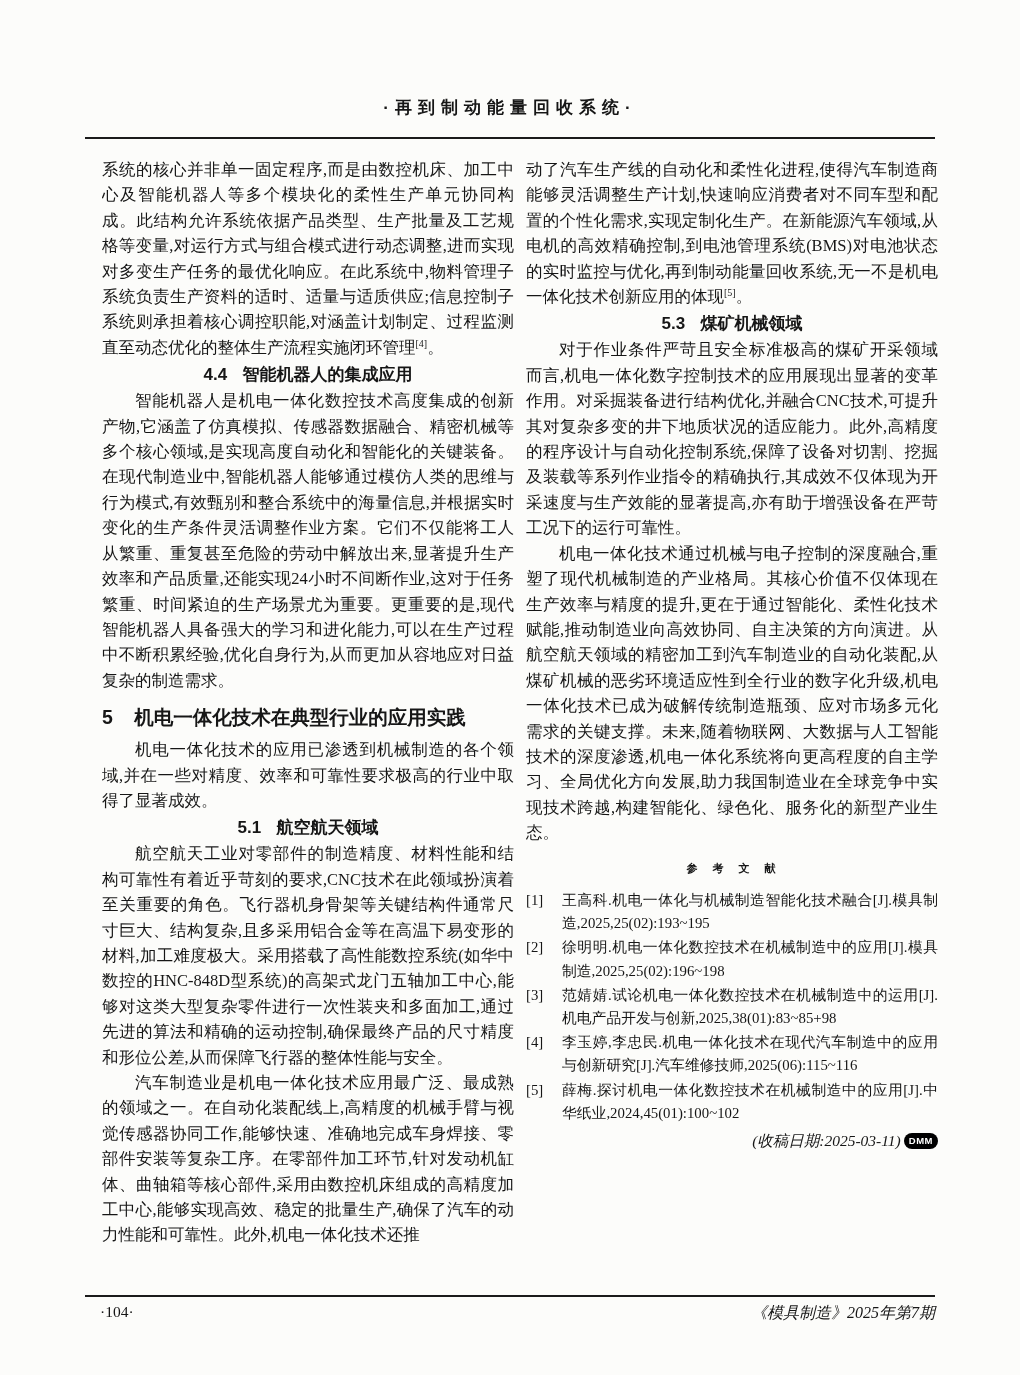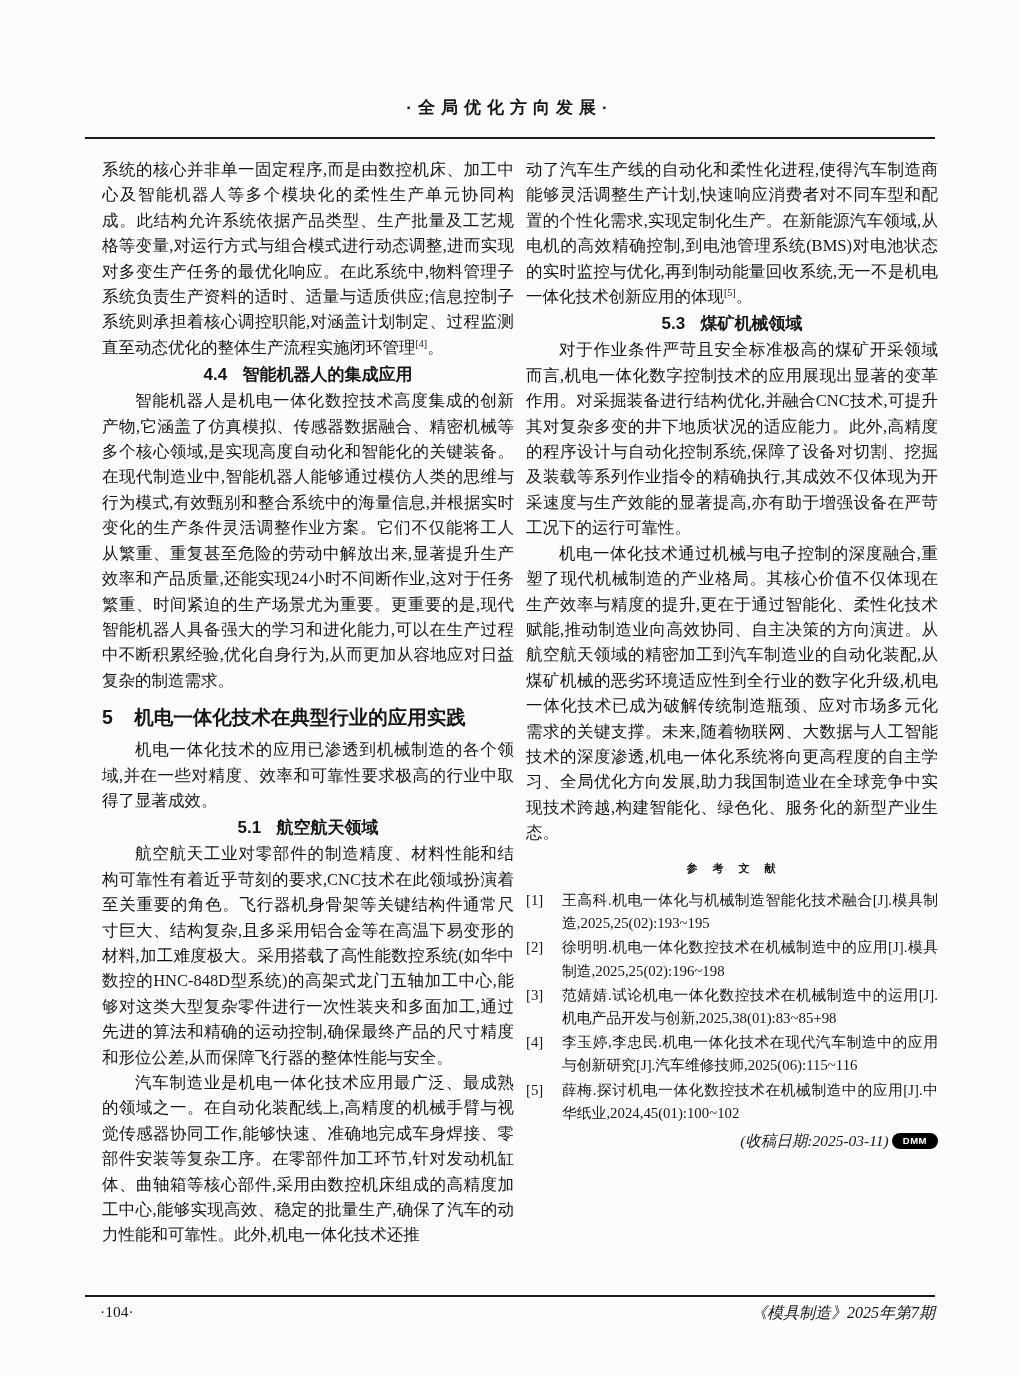--- a/index.html
+++ b/index.html
@@ -43,36 +43,36 @@
   }
   .ref{display:flex;font-size:14.8px;line-height:23.2px;margin:1px 0;}
   .ref .label{flex:0 0 36px;text-align:left;}
   .ref .text{flex:1;text-align:justify;}
   .bio{font-style:italic;font-size:15.5px;line-height:25.4px;margin-top:3px;}
   .received{text-align:right;font-style:italic;font-size:15.5px;line-height:25px;margin-top:3px;}
   .badge{
     display:inline-block;background:#000;color:#fff;
     font-family:"Liberation Sans","DejaVu Sans",sans-serif;font-style:normal;
     font-weight:bold;font-size:9.5px;line-height:1;letter-spacing:.5px;
-    padding:3px 11px;border-radius:8px;vertical-align:2px;margin-left:3px;
+    padding:3px 5px;border-radius:8px;vertical-align:2px;margin-left:3px;
   }
   .footer-left{
     position:absolute;left:100px;top:1303px;
     font-family:"Liberation Serif","DejaVu Serif",serif;font-size:15.5px;
   }
   .footer-right{
     position:absolute;right:85px;top:1303px;
     font-family:"Liberation Serif","DejaVu Serif",serif;font-style:italic;font-size:16px;
   }
 </style>
 </head>
 <body>
 
 <div class="page">
-  <div class="header">·全局优化方向发展·</div>
+  <div class="header">·再到制动能量回收系统·</div>
   <div class="rule rule-top"></div>
 
   <div class="columns">
     <div class="col" id="col-left">
         <p class="para"><span>系统的核心并非单一固定程序,而是由数控机床、加工中心及智能机器人等多个模块化的柔性生产单元协同构成。此结构允许系统依据产品类型、生产批量及工艺规格等变量,对运行方式与组合模式进行动态调整,进而实现对多变生产任务的最优化响应。在此系统中,物料管理子系统负责生产资料的适时、适量与适质供应;信息控制子系统则承担着核心调控职能,对涵盖计划制定、过程监测直至动态优化的整体生产流程实施闭环管理</span><sup class="cite">[4]</sup><span>。</span></p>
         <div class="h2"><span class="num">4.4</span><span class="title">智能机器人的集成应用</span></div>
         <p class="para indent"><span>智能机器人是机电一体化数控技术高度集成的创新产物,它涵盖了仿真模拟、传感器数据融合、精密机械等多个核心领域,是实现高度自动化和智能化的关键装备。在现代制造业中,智能机器人能够通过模仿人类的思维与行为模式,有效甄别和整合系统中的海量信息,并根据实时变化的生产条件灵活调整作业方案。它们不仅能将工人从繁重、重复甚至危险的劳动中解放出来,显著提升生产效率和产品质量,还能实现24小时不间断作业,这对于任务繁重、时间紧迫的生产场景尤为重要。更重要的是,现代智能机器人具备强大的学习和进化能力,可以在生产过程中不断积累经验,优化自身行为,从而更加从容地应对日益复杂的制造需求。</span></p>
         <div class="h1"><span class="num">5</span><span class="title">机电一体化技术在典型行业的应用实践</span></div>
         <p class="para indent"><span>机电一体化技术的应用已渗透到机械制造的各个领域,并在一些对精度、效率和可靠性要求极高的行业中取得了显著成效。</span></p>
         <div class="h2"><span class="num">5.1</span><span class="title">航空航天领域</span></div>

